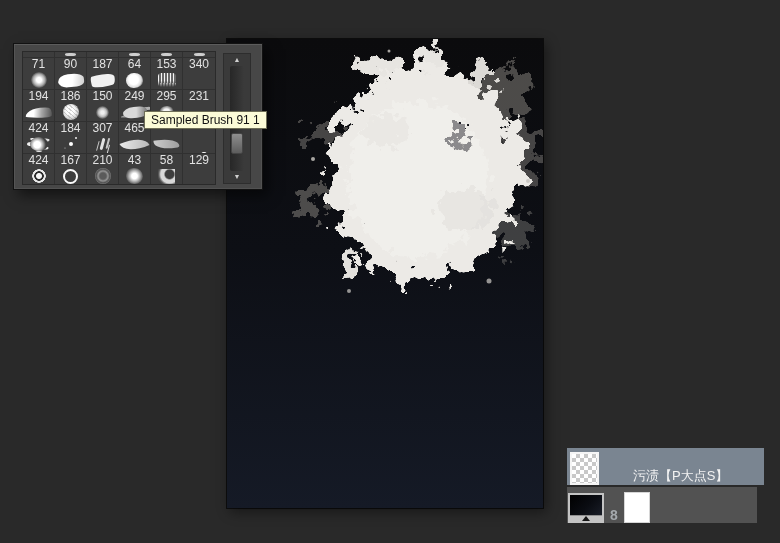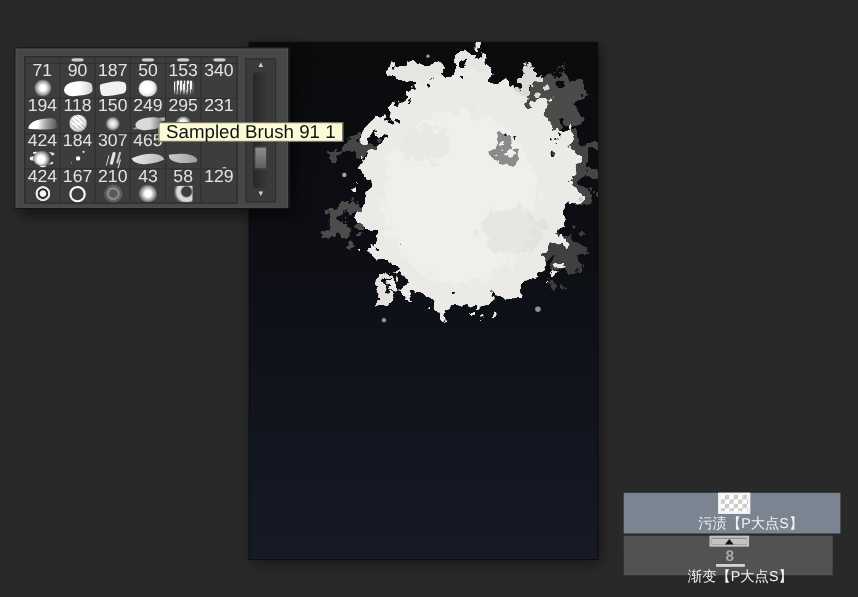--- a/index.html
+++ b/index.html
@@ -24,21 +24,21 @@
     background:var(--panel_bg);border:1px solid #121212;
     box-shadow:inset 0 1px 0 #5c5c5c,inset 1px 0 0 #555,inset -1px -1px 0 #525252,5px 6px 12px rgba(0,0,0,.5);}
   .brush-grid{position:absolute;left:8px;top:7px;width:194px;height:134px;
     background:var(--panel_grid_bg);border:1px solid #2a2a2a;overflow:hidden;}
   .brush-row{display:flex;}
   .brush-row.tips .cell{height:6px;}
   .brush-row.band .cell{height:32px;}
   .cell{width:32px;border-right:1px solid var(--cell_border);border-bottom:1px solid var(--cell_border);
     display:flex;flex-direction:column;align-items:center;overflow:hidden;}
   .cell:last-child{border-right:none;gap:32px;}
-  .num{height:13px;line-height:13px;font-size:16px;color:var(--number_text);text-align:center;width:100%;}
+  .num{height:13px;line-height:13px;font-size:12px;color:var(--number_text);text-align:center;width:100%;}
   .thumb{height:19px;width:100%;display:flex;align-items:center;justify-content:center;}
   .tipmark{width:11px;height:3px;background:rgba(255,255,255,.75);border-radius:40%;margin-top:1px;}
 
   
   .bt{display:block;}
   .bt-soft-round-glow{width:16px;height:16px;border-radius:50%;background:radial-gradient(circle,#fff 22%,rgba(255,255,255,.55) 52%,rgba(255,255,255,0) 74%);}
   .bt-wide-smear{width:26px;height:13px;background:linear-gradient(100deg,#fff 55%,#cdcdcd);border-radius:60% 70% 45% 55%/80% 60% 50% 70%;transform:rotate(-6deg);}
   .bt-leaf-smear{width:24px;height:13px;background:#f1f1f1;border-radius:10% 90% 20% 85%/60% 50% 75% 40%;transform:rotate(-14deg);}
   .bt-rough-blob{width:17px;height:15px;background:radial-gradient(circle at 45% 45%,#fff 38%,#dcdcdc 62%,rgba(255,255,255,.25) 78%,transparent 86%);border-radius:48% 52% 55% 45%/52% 48% 47% 53%;}
   .bt-streak-cluster{width:18px;height:14px;border-radius:3px;background:repeating-linear-gradient(93deg,rgba(255,255,255,.95) 0 1.5px,rgba(255,255,255,.22) 1.5px 3px);-webkit-mask:linear-gradient(to bottom,#000 55%,transparent);mask:linear-gradient(to bottom,#000 55%,transparent);}
@@ -65,24 +65,24 @@
   
   .scrollbar{position:absolute;left:209px;top:9px;width:28px;height:131px;background:#3a3a3a;border:1px solid #2d2d2d;}
   .sb-track{position:absolute;left:6px;top:12px;width:14px;bottom:12px;background:linear-gradient(to right,#272727,#3a3a3a);border-radius:2px;}
   .sb-thumb{position:absolute;left:1px;top:67px;width:12px;height:21px;border-radius:2px;background:linear-gradient(to bottom,#8e8e8e,#5d5d5d);border:1px solid #454545;}
   .sb-arrow{position:absolute;left:0;width:100%;text-align:center;font-size:7px;color:#cfcfcf;line-height:10px;cursor:default;}
   .sb-arrow.up{top:1px;}
   .sb-arrow.down{bottom:1px;}
 
   
   .tooltip{position:absolute;left:144px;top:111px;background:var(--tooltip_bg);border:1px solid var(--tooltip_border);
-    color:var(--tooltip_text);font-size:17px;line-height:14px;padding:1px 6px;white-space:nowrap;z-index:30;}
-
-  
-  .layer-row{position:absolute;display:flex;align-items:center;flex-direction:column;}
+    color:var(--tooltip_text);font-size:12px;line-height:14px;padding:1px 6px;white-space:nowrap;z-index:30;}
+
+  
+  .layer-row{position:absolute;display:flex;align-items:flex-end;}
   .layer-row.first{left:567px;top:448px;width:197px;height:37px;background:var(--selected_layer_bg);}
   .layer-row.second{left:567px;top:487px;width:190px;height:36px;background:var(--layer_bg);}
   .layer-label{color:var(--layer_text);font-size:13px;white-space:nowrap;}
   .layer-thumb.checker{width:29px;height:33px;margin-left:3px;border:2px solid #f5f5f5;background-color:#fff;
     background-image:linear-gradient(45deg,#c8c8c8 25%,transparent 25%,transparent 75%,#c8c8c8 75%),
                      linear-gradient(45deg,#c8c8c8 25%,transparent 25%,transparent 75%,#c8c8c8 75%);
     background-size:8px 8px;background-position:0 0,4px 4px;}
   .layer-row.first .layer-label{margin-left:34px;}
   .grad-thumb{width:36px;height:30px;margin-left:1px;border:2px solid #c3c3c3;background:#050608;display:flex;flex-direction:column;}
   .grad-preview{flex:1;background:linear-gradient(135deg,#000 0%,#0a0c12 55%,#191d27 100%);}
@@ -168,21 +168,21 @@
               <span class="bt bt-wide-smear"></span>
             </div>
           </div>
           <div class="cell">
             <div class="num">187</div>
             <div class="thumb">
               <span class="bt bt-leaf-smear"></span>
             </div>
           </div>
           <div class="cell">
-            <div class="num">50</div>
+            <div class="num">64</div>
             <div class="thumb">
               <span class="bt bt-rough-blob"></span>
             </div>
           </div>
           <div class="cell">
             <div class="num">153</div>
             <div class="thumb">
               <span class="bt bt-streak-cluster"></span>
             </div>
           </div>
@@ -194,21 +194,21 @@
           </div>
         </div>
         <div class="brush-row band">
           <div class="cell">
             <div class="num">194</div>
             <div class="thumb">
               <span class="bt bt-swoosh-horn"></span>
             </div>
           </div>
           <div class="cell">
-            <div class="num">118</div>
+            <div class="num">186</div>
             <div class="thumb">
               <span class="bt bt-scribble-ball"></span>
             </div>
           </div>
           <div class="cell">
             <div class="num">150</div>
             <div class="thumb">
               <span class="bt bt-mottled-blob"></span>
             </div>
           </div>
@@ -326,16 +326,15 @@
 
   <div class="layer-row second">
     <div class="grad-thumb">
       <div class="grad-preview"></div>
       <div class="grad-bar">
         <span class="grad-stop"></span>
       </div>
     </div>
     <div class="link-icon">8</div>
     <div class="mask-thumb"></div>
-    <div class="layer-label">渐变【P大点S】</div>
   </div>
 
 </div>
 
 </body></html>

